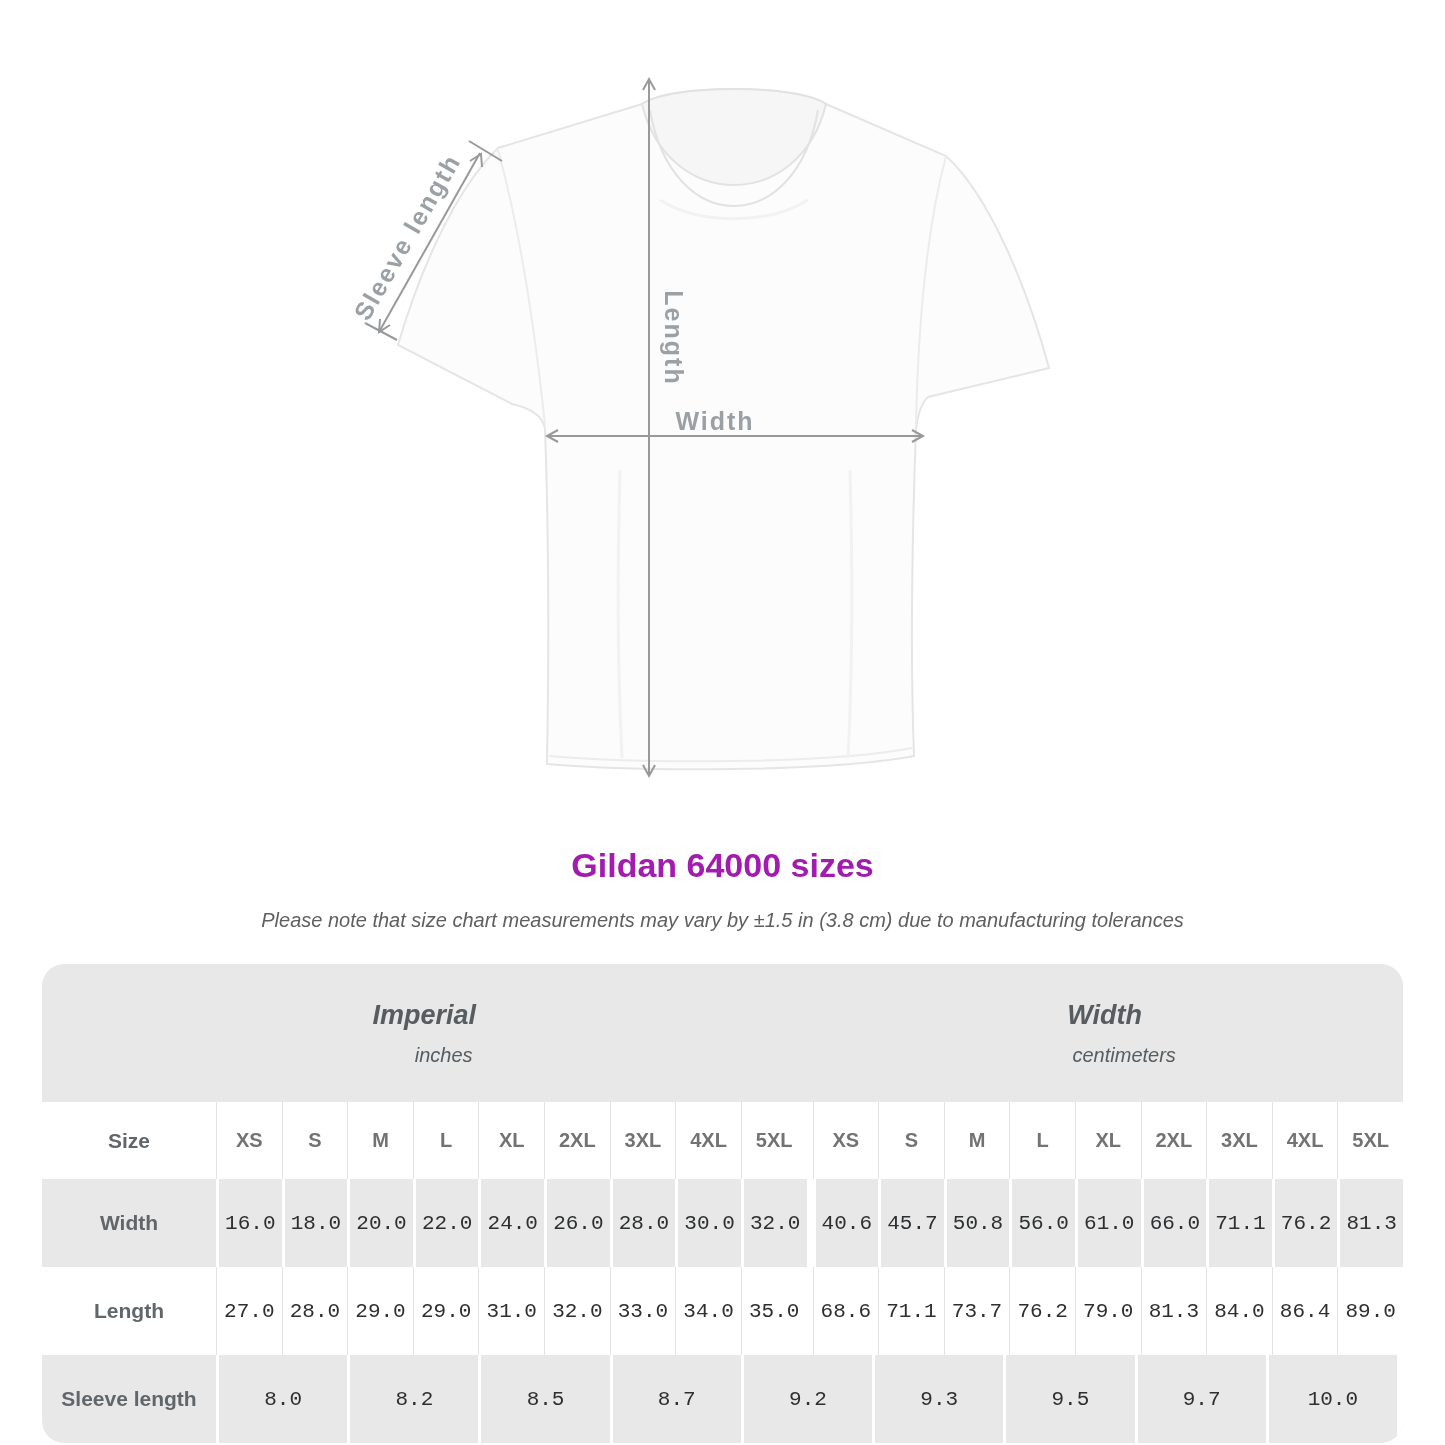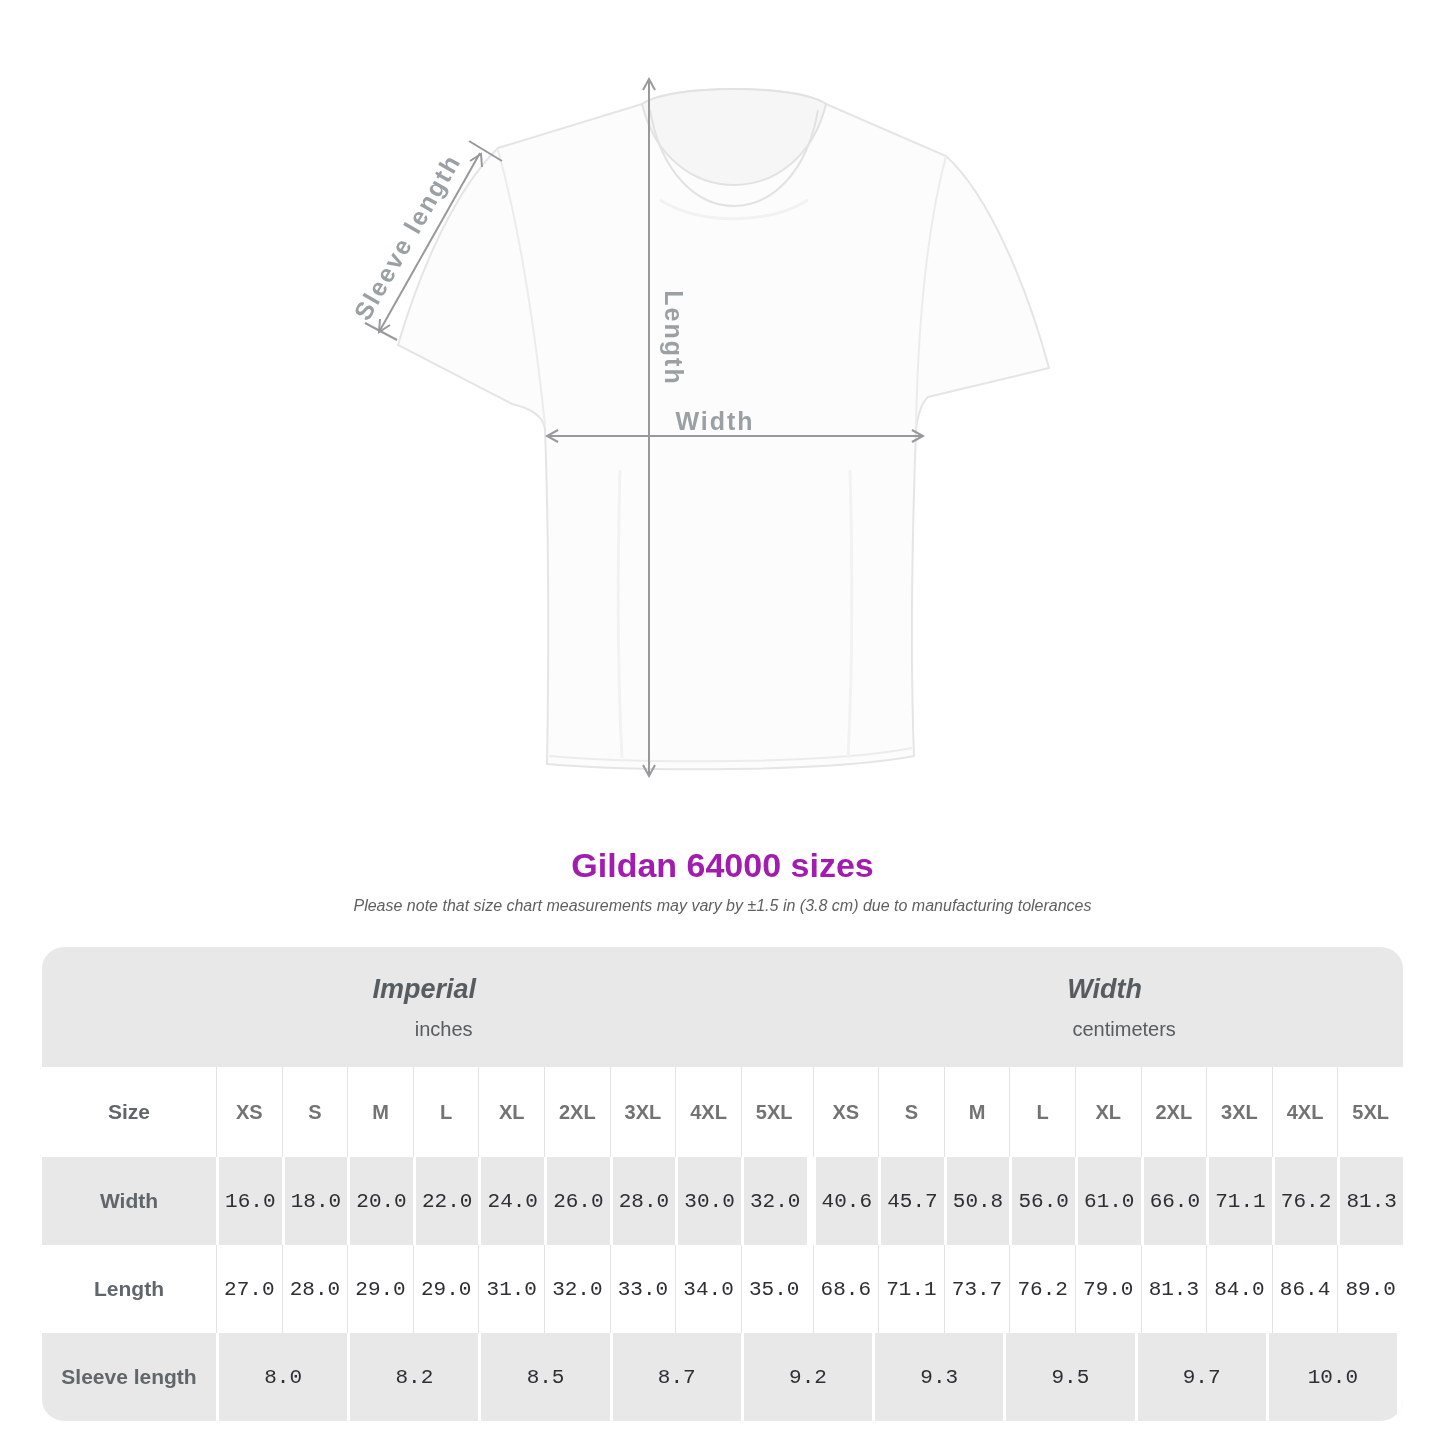--- a/index.html
+++ b/index.html
@@ -15,59 +15,60 @@
   .title {
     text-align: center;
     font-size: 34px;
     font-weight: bold;
     color: #a21caf;
     margin-top: 16px;
   }
   .subtitle {
     text-align: center;
     font-style: italic;
-    font-size: 16px;
+    font-size: 20px;
     color: #5f5f5f;
-    margin-top: 12px;
+    margin-top: 24px;
   }
 
   .card {
     margin: 32px 42px 0;
     border-radius: 22px;
     overflow: hidden;
     background: #ffffff;
   }
   .band {
     display: flex;
     background: #e8e8e8;
-    height: 120px;
+    height: 138px;
   }
   .band-sec {
     display: flex;
     flex-direction: column;
     align-items: center;
     justify-content: center;
     gap: 13px;
   }
   .band-left { width: 56.16%; }
   .band-right { flex: 1; }
   .sec-title {
     font-size: 27px;
     font-weight: bold;
     font-style: italic;
     color: #565c60;
   }
   .sec-unit {
     font-size: 20px;
+    font-style: italic;
     color: #565c60;
     margin-left: 39px;
   }
 
   .row { display: flex; height: 88px; background: #ffffff; }
-  .row.head { height: 90px; justify-content: flex-end; }
+  .row.head { height: 77px; justify-content: flex-end; }
   .row.striped { background: #e8e8e8; }
 
   .cell {
     display: flex;
     align-items: center;
     justify-content: center;
   }
   .cell.label {
     width: 174px;
     flex: none;

